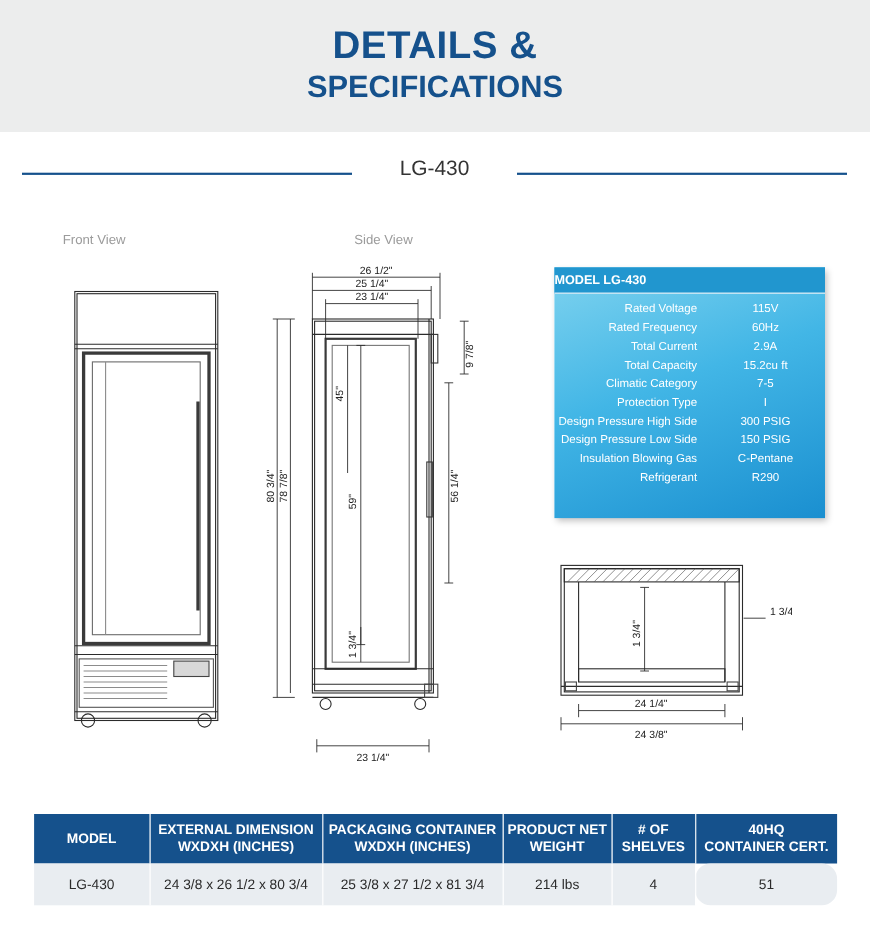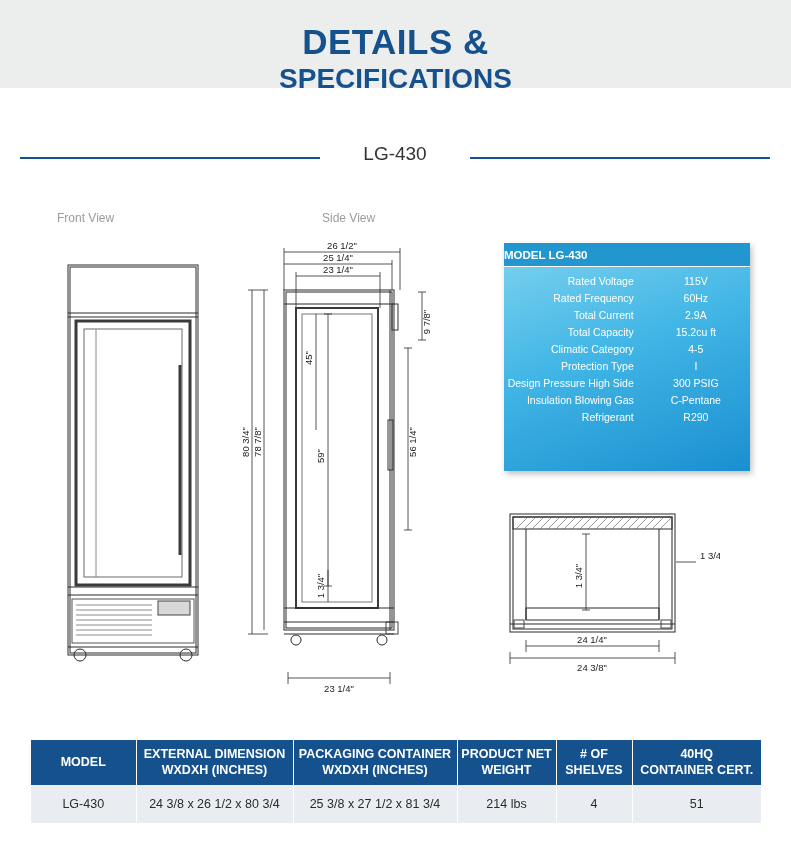--- a/index.html
+++ b/index.html
@@ -9,21 +9,21 @@
     background: #ffffff;
     font-family: "Liberation Sans", sans-serif;
     color: #222;
     overflow: hidden;
   }
   .page { position: relative; width: 791px; height: 860px; }
 
   
   .header {
     position: absolute; left: 0; top: 0;
-    width: 791px; height: 88px;
+    width: 791px; height: 120px;
     background: #eceded;
   }
   .header-title {
     position: absolute; left: 0; top: 22px; width: 791px;
     text-align: center;
     font-size: 35px; font-weight: bold;
     letter-spacing: 0.5px;
     color: #15518c;
   }
   .header-subtitle {
@@ -98,21 +98,21 @@
     line-height: 1.25;
     border-right: 1px solid #ffffff;
   }
   .bottom-table th:last-child { border-right: none; }
   .bottom-table td {
     background: #e9edf1; color: #2b2b2b;
     font-size: 12.5px; text-align: center;
     padding: 12px 2px;
     border-right: 1px solid #ffffff;
   }
-  .bottom-table td:last-child { border-right: none; }
+  .bottom-table td:last-child { border-right: none; border-radius: 14px; }
 
   
   text { font-family: "Liberation Sans", sans-serif; fill: #222; }
 </style>
 </head>
 <body>
 
 <div class="page">
 
   <div class="header">
@@ -323,29 +323,33 @@
       <div class="spec-row">
         <span class="spec-label">Total Current</span>
         <span class="spec-value">2.9A</span>
       </div>
       <div class="spec-row">
         <span class="spec-label">Total Capacity</span>
         <span class="spec-value">15.2cu ft</span>
       </div>
       <div class="spec-row">
         <span class="spec-label">Climatic Category</span>
-        <span class="spec-value">4-5</span>
+        <span class="spec-value">7-5</span>
       </div>
       <div class="spec-row">
         <span class="spec-label">Protection Type</span>
         <span class="spec-value">I</span>
       </div>
       <div class="spec-row">
         <span class="spec-label">Design Pressure High Side</span>
         <span class="spec-value">300 PSIG</span>
+      </div>
+      <div class="spec-row">
+        <span class="spec-label">Design Pressure Low Side</span>
+        <span class="spec-value">150 PSIG</span>
       </div>
       <div class="spec-row">
         <span class="spec-label">Insulation Blowing Gas</span>
         <span class="spec-value">C-Pentane</span>
       </div>
       <div class="spec-row">
         <span class="spec-label">Refrigerant</span>
         <span class="spec-value">R290</span>
       </div>
     </div>

